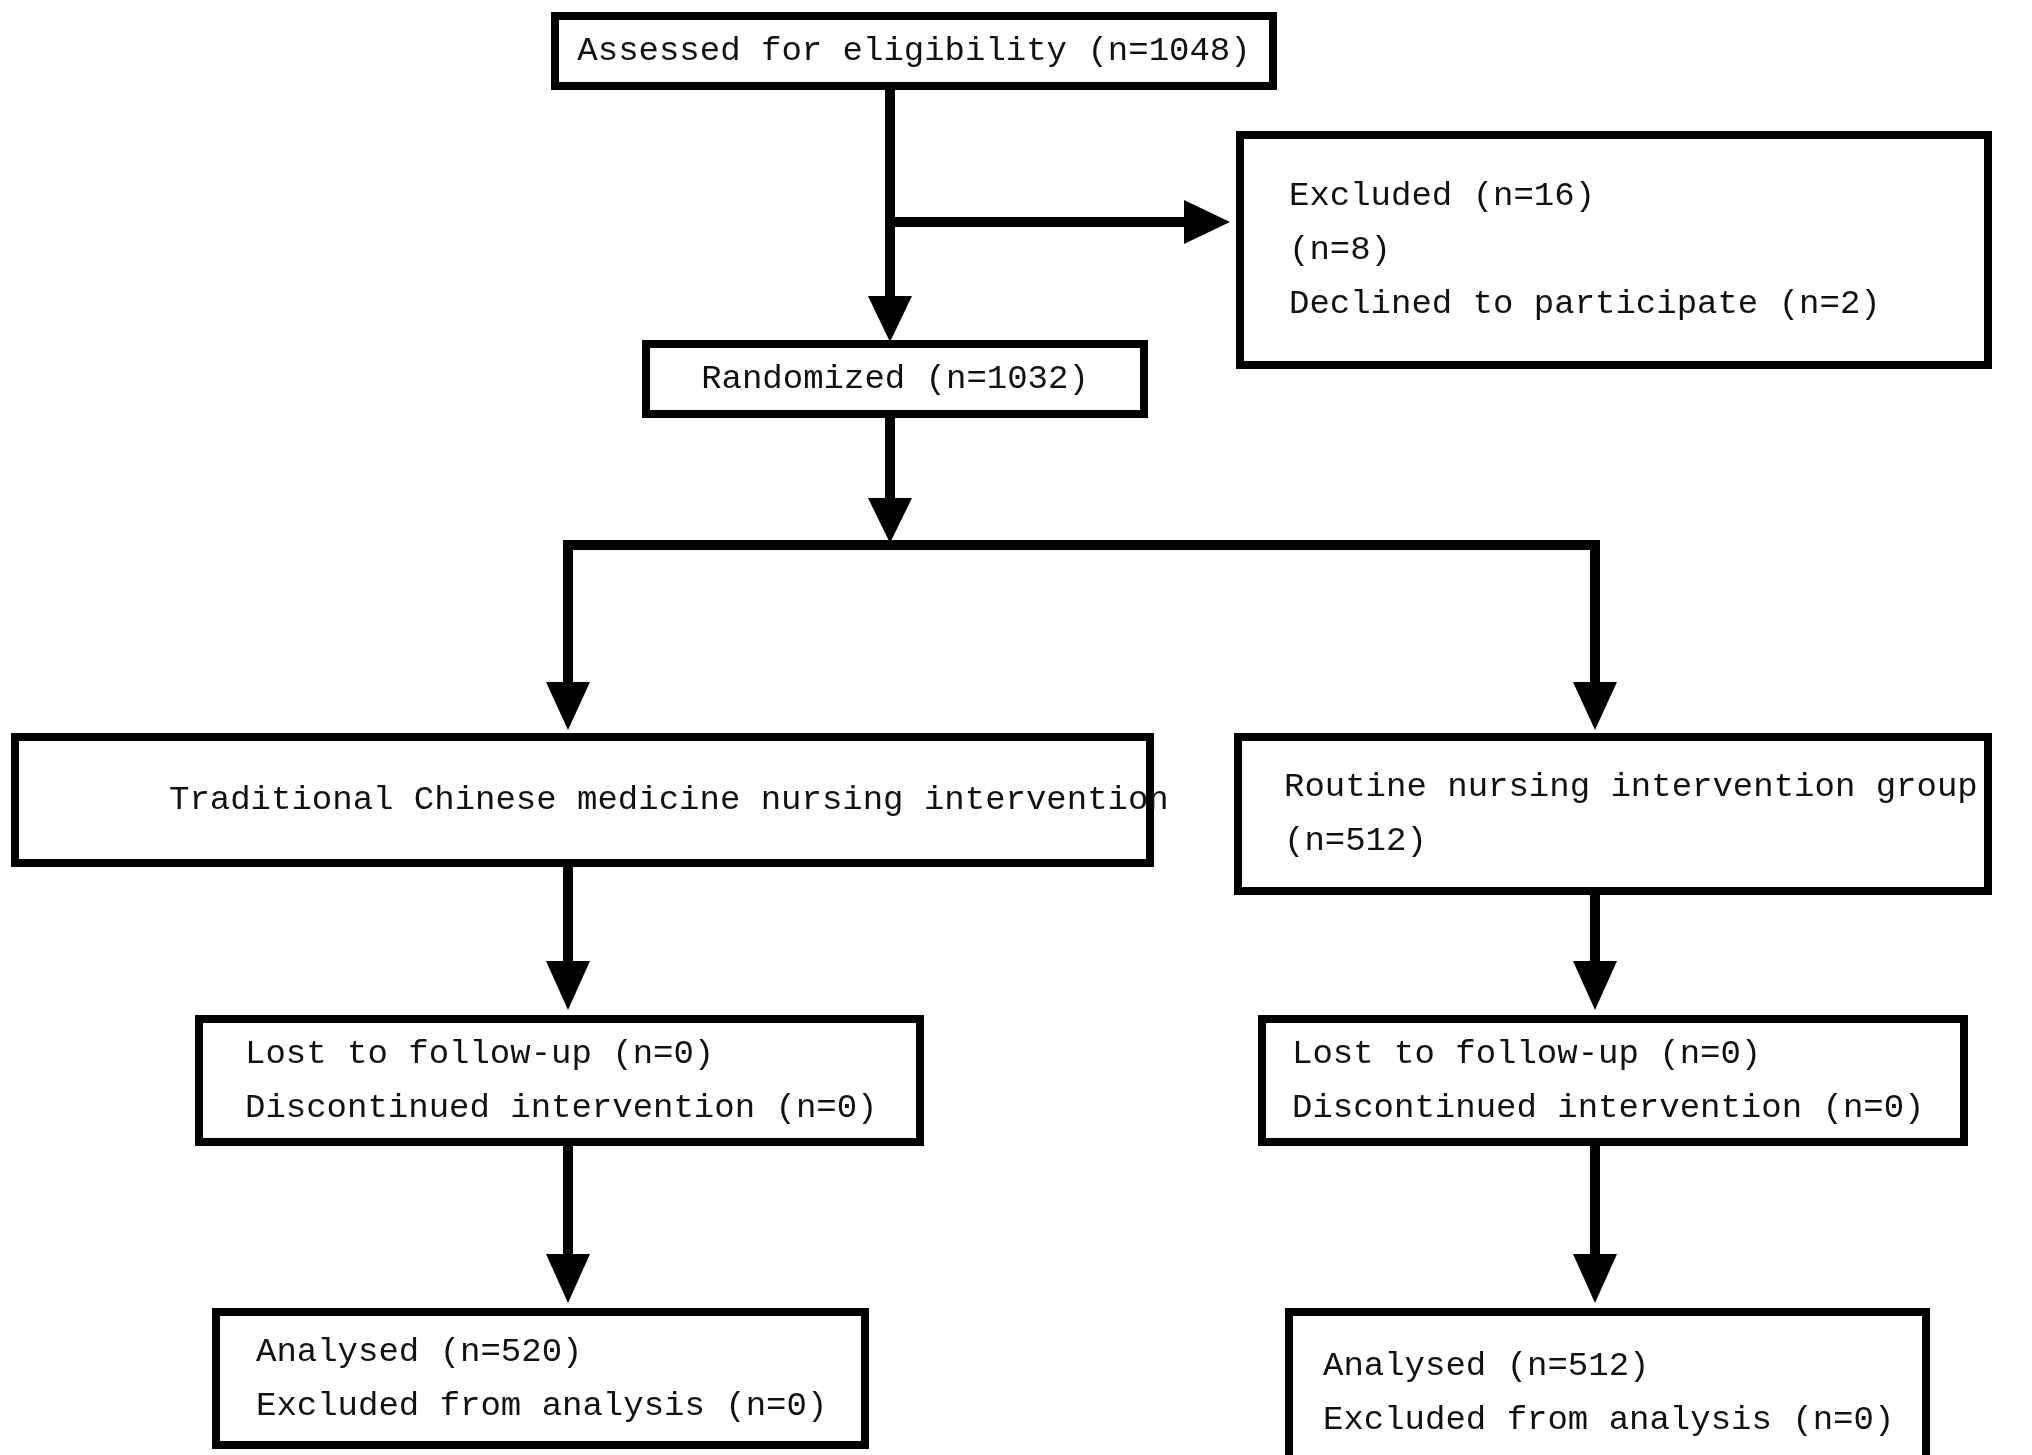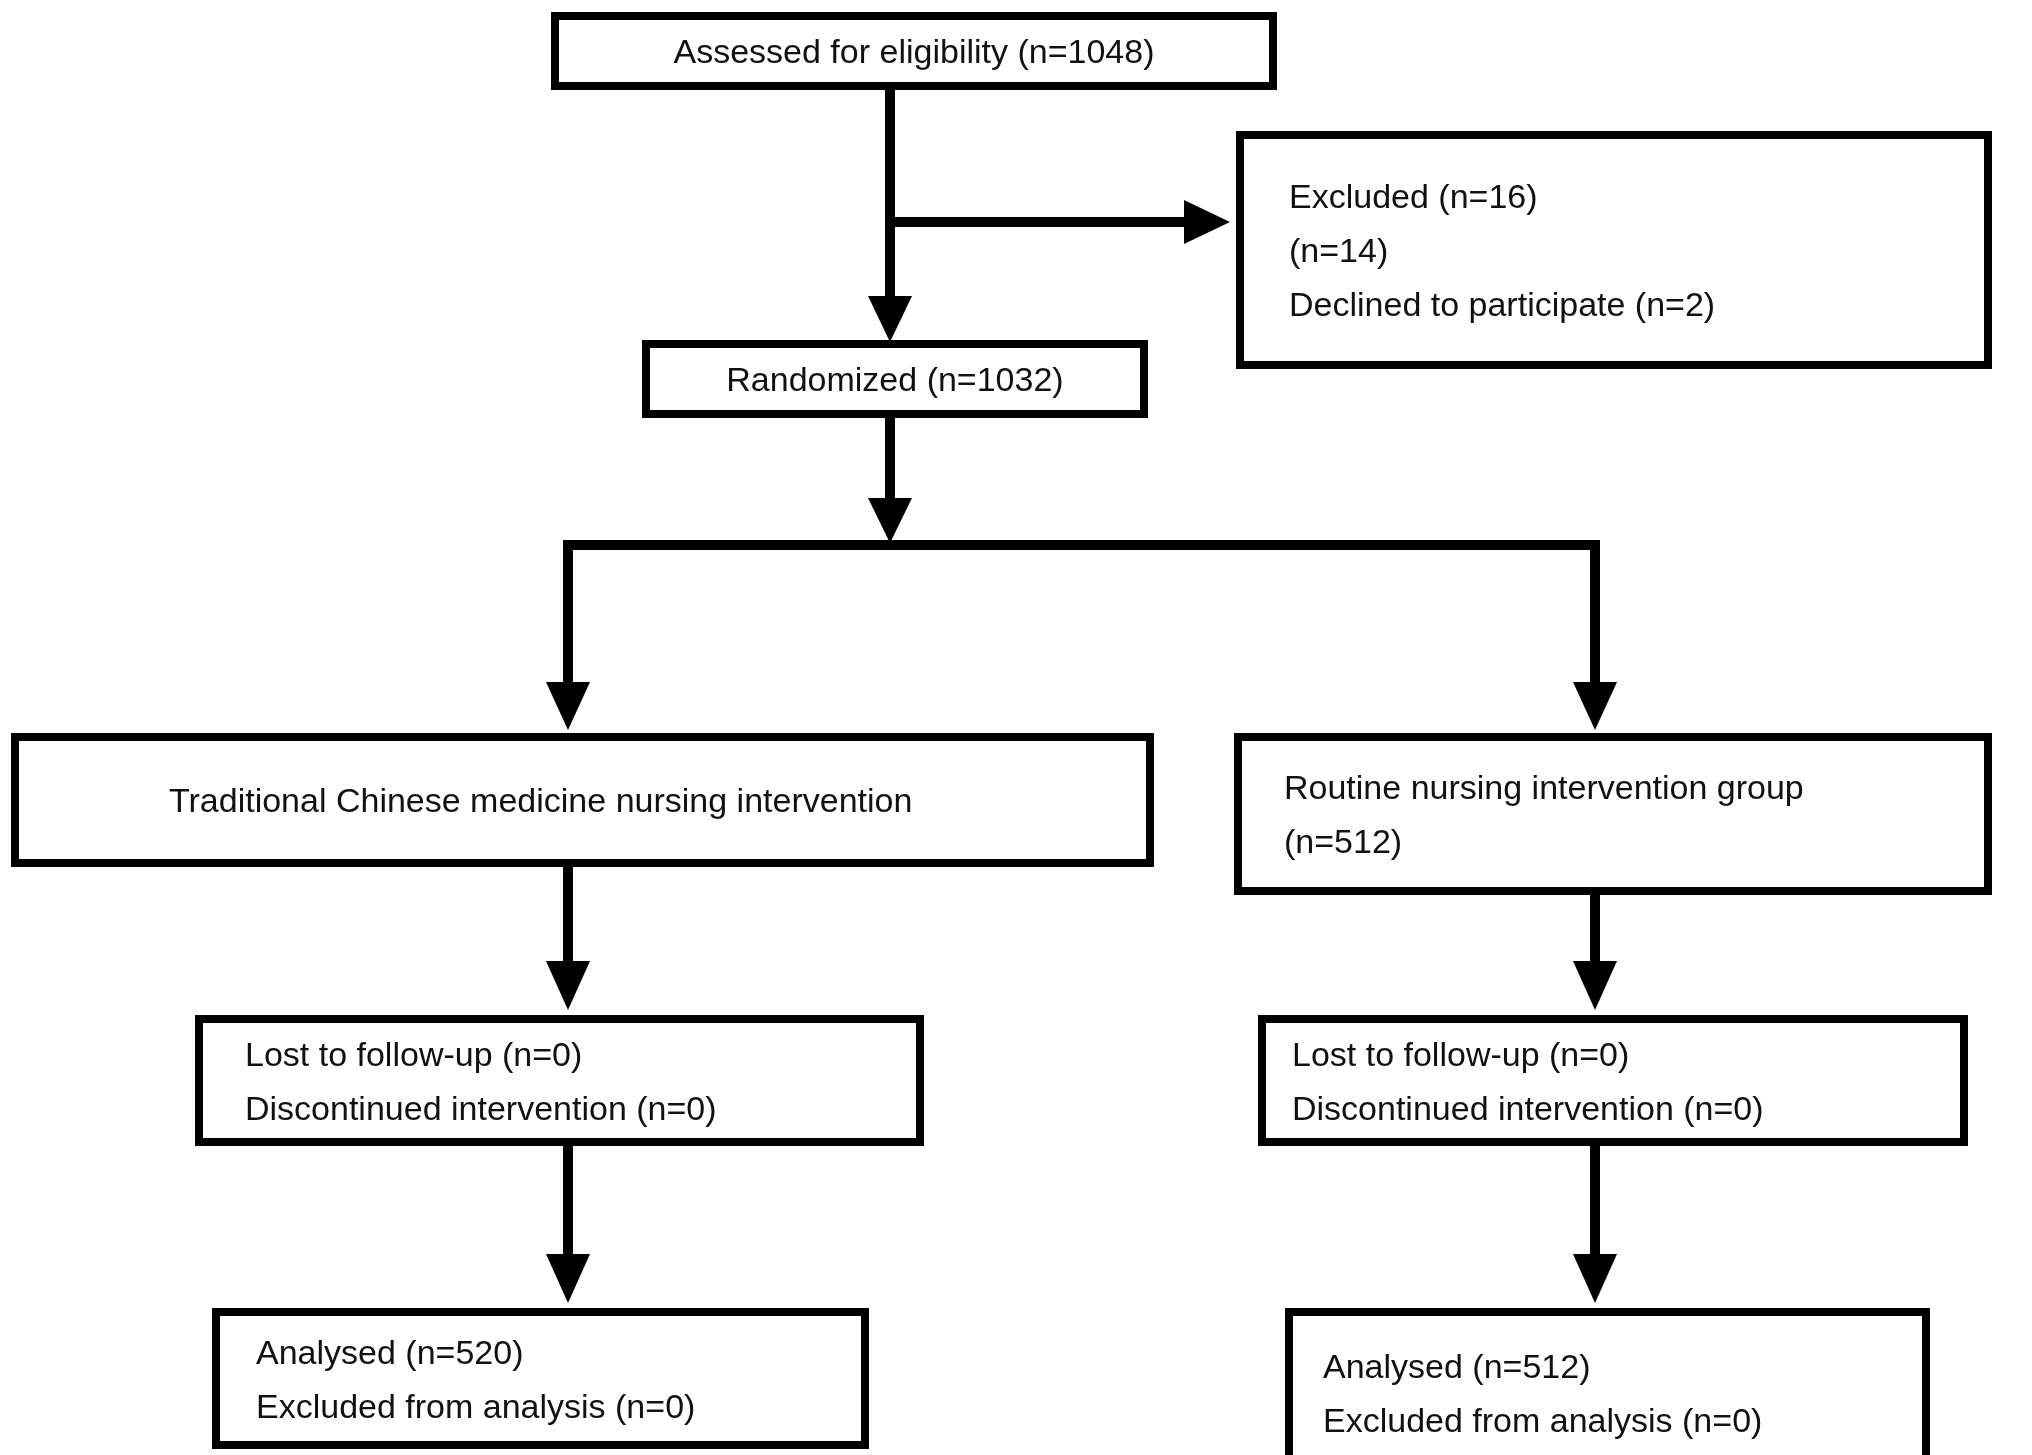--- a/index.html
+++ b/index.html
@@ -5,21 +5,21 @@
   html, body {
     margin: 0;
     padding: 0;
     background: #ffffff;
   }
   .canvas {
     position: relative;
     width: 2032px;
     height: 1455px;
     background: #ffffff;
-    font-family: Liberation Sans, sans-serif;
+    font-family: Liberation Mono, monospace;
     color: #111111;
     overflow: hidden;
   }
   .connectors {
     position: absolute;
     left: 0;
     top: 0;
     width: 2032px;
     height: 1455px;
   }
@@ -96,21 +96,21 @@
       <polygon points="1573,1254 1617,1254 1595,1303"></polygon>
     </g>
   </svg>
 
   <div class="node center box-assessed">
     <div class="tline">Assessed for eligibility (n=1048)</div>
   </div>
 
   <div class="node box-excluded">
     <div class="tline">Excluded (n=16)</div>
-    <div class="tline">(n=14)</div>
+    <div class="tline">(n=8)</div>
     <div class="tline">Declined to participate (n=2)</div>
   </div>
 
   <div class="node center box-randomized">
     <div class="tline">Randomized (n=1032)</div>
   </div>
 
   <div class="node box-tcm-group">
     <div class="tline">Traditional Chinese medicine nursing intervention</div>
   </div>

